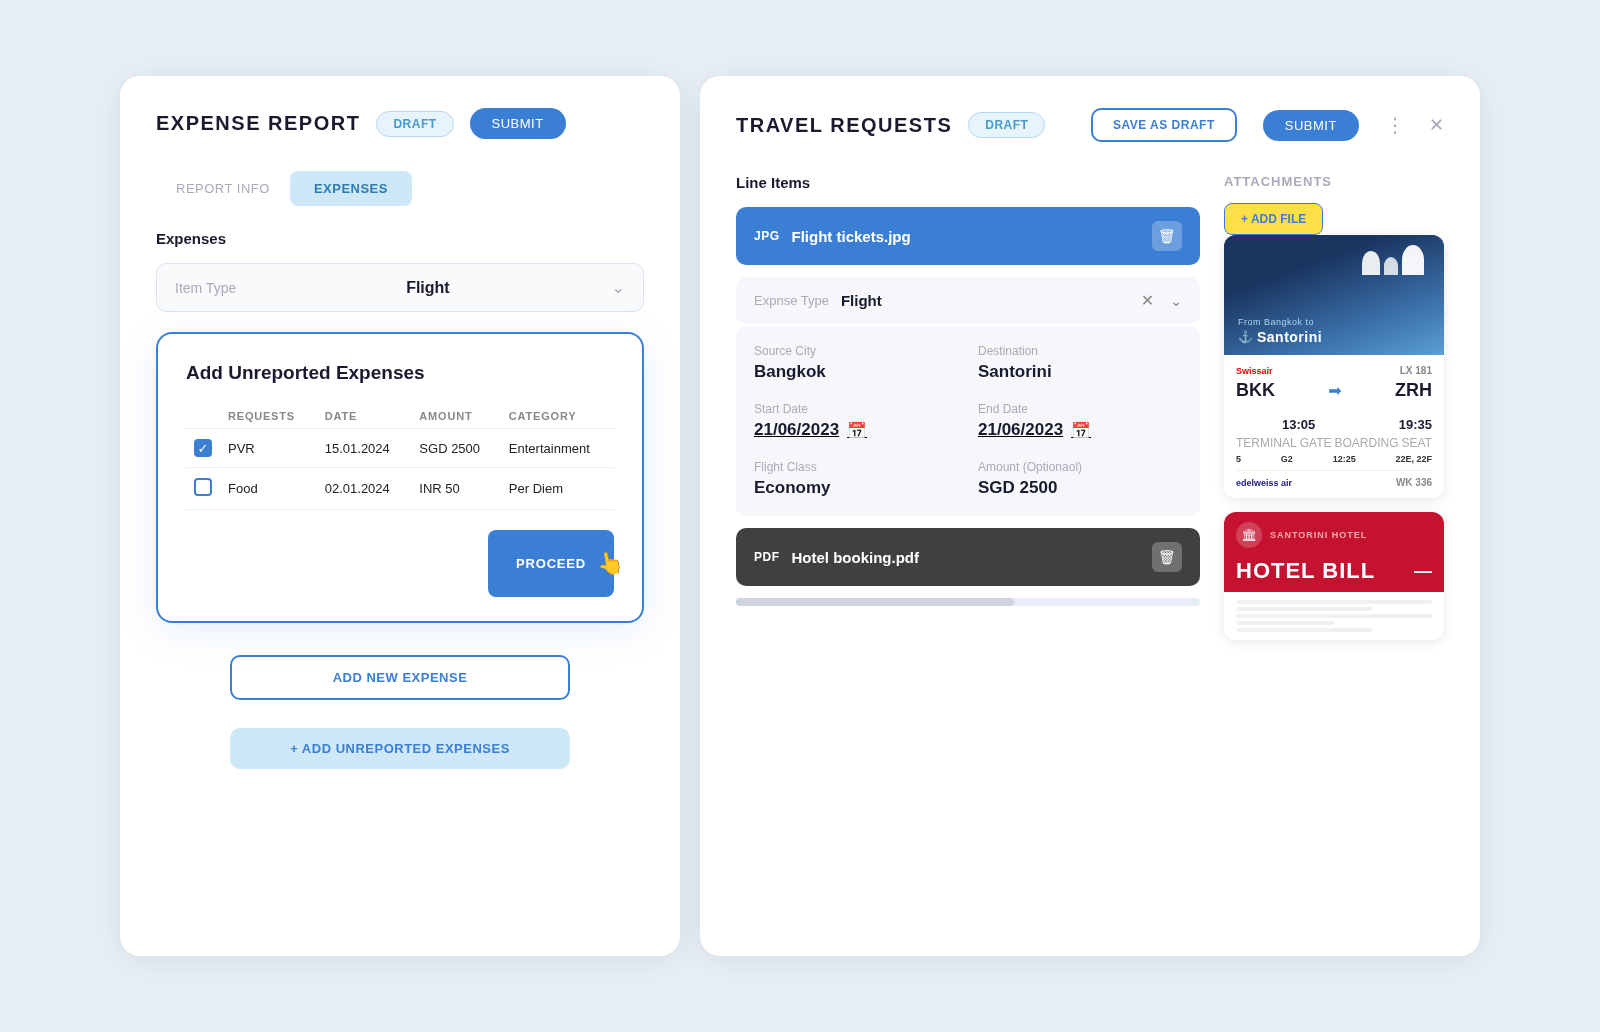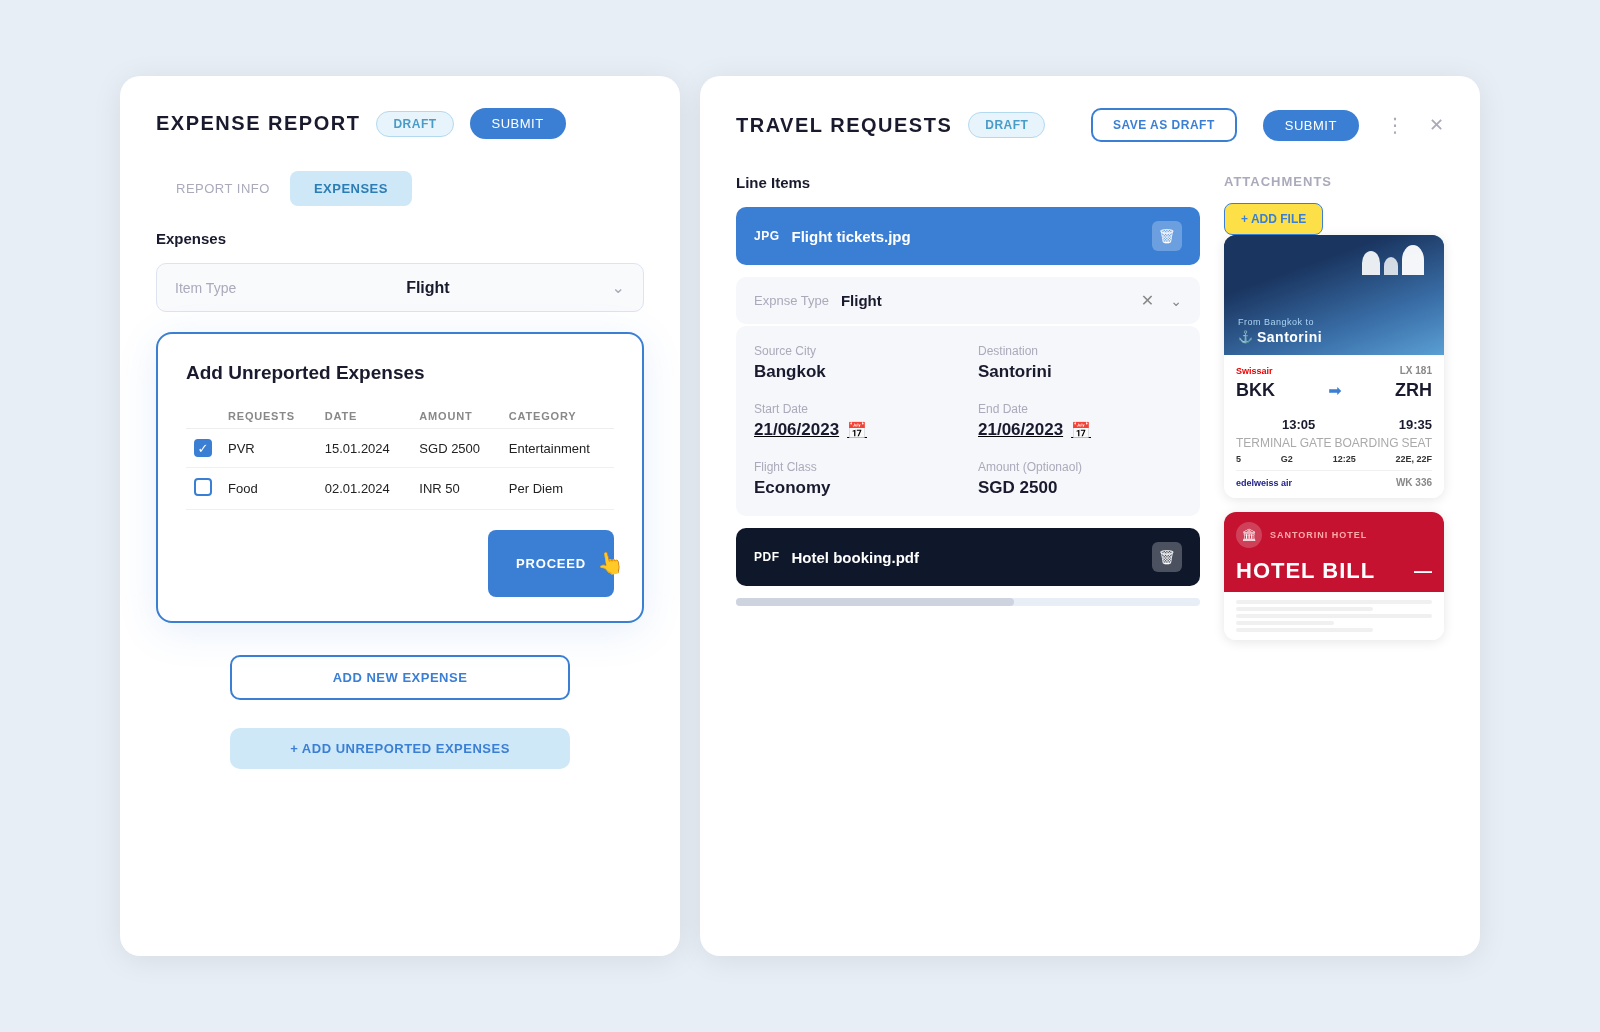--- a/index.html
+++ b/index.html
@@ -512,21 +512,21 @@
       padding: 14px 18px;
       margin-bottom: 12px;
     }
 
     .file-row.blue-bg {
       background: #3b7fd4;
       color: #fff;
     }
 
     .file-row.red-bg {
-      background: #0f172a;
+      background: #404040;
       color: #fff;
     }
 
     .file-type-badge {
       font-size: 12px;
       font-weight: 900;
       letter-spacing: 0.5px;
     }
 
     .file-name {

